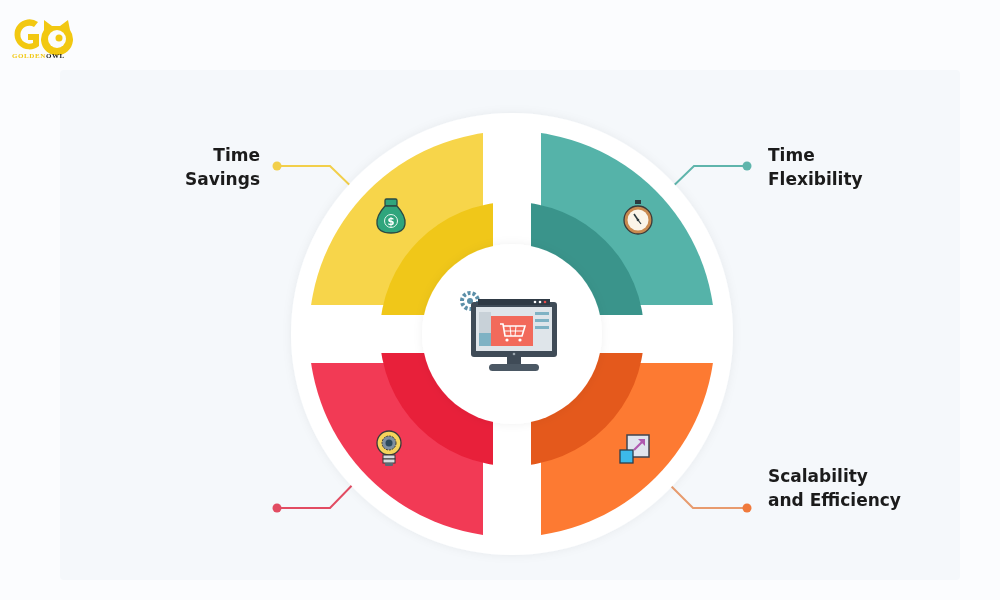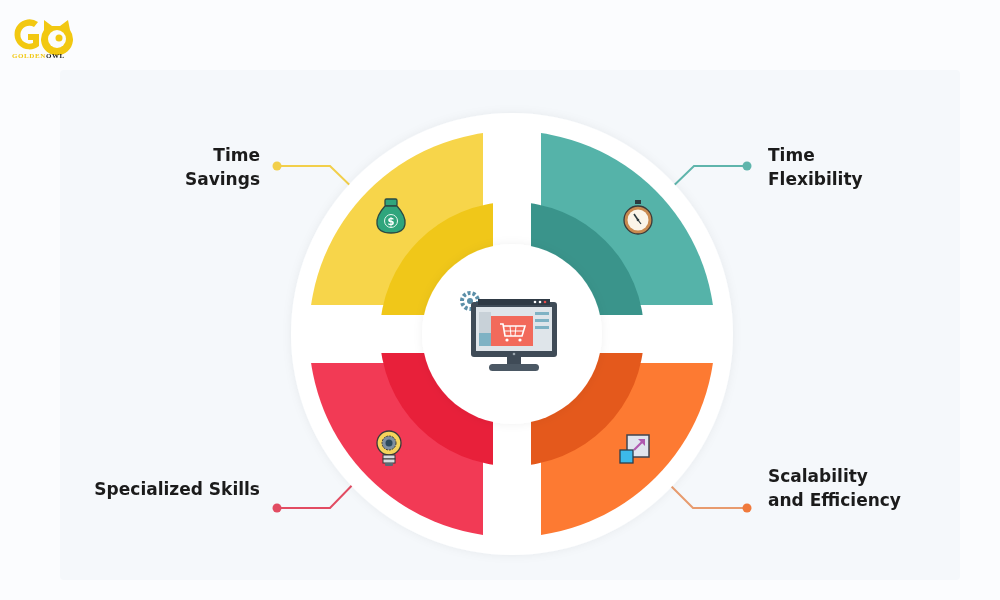--- a/index.html
+++ b/index.html
@@ -169,18 +169,17 @@
 
 <div class="label right-align" style="left:160px; top:143px; width:100px;">
   <span>Time</span>
   <span>Savings</span>
 </div>
 <div class="label left-align" style="left:768px; top:143px; width:130px;">
   <span>Time</span>
   <span>Flexibility</span>
 </div>
 <div class="label right-align" style="left:70px; top:477px; width:190px;">
-  <span>Specialized Skills</span>
 </div>
 <div class="label left-align" style="left:768px; top:464px; width:170px;">
   <span>Scalability</span>
   <span>and Efficiency</span>
 </div>
 
 </body></html>

